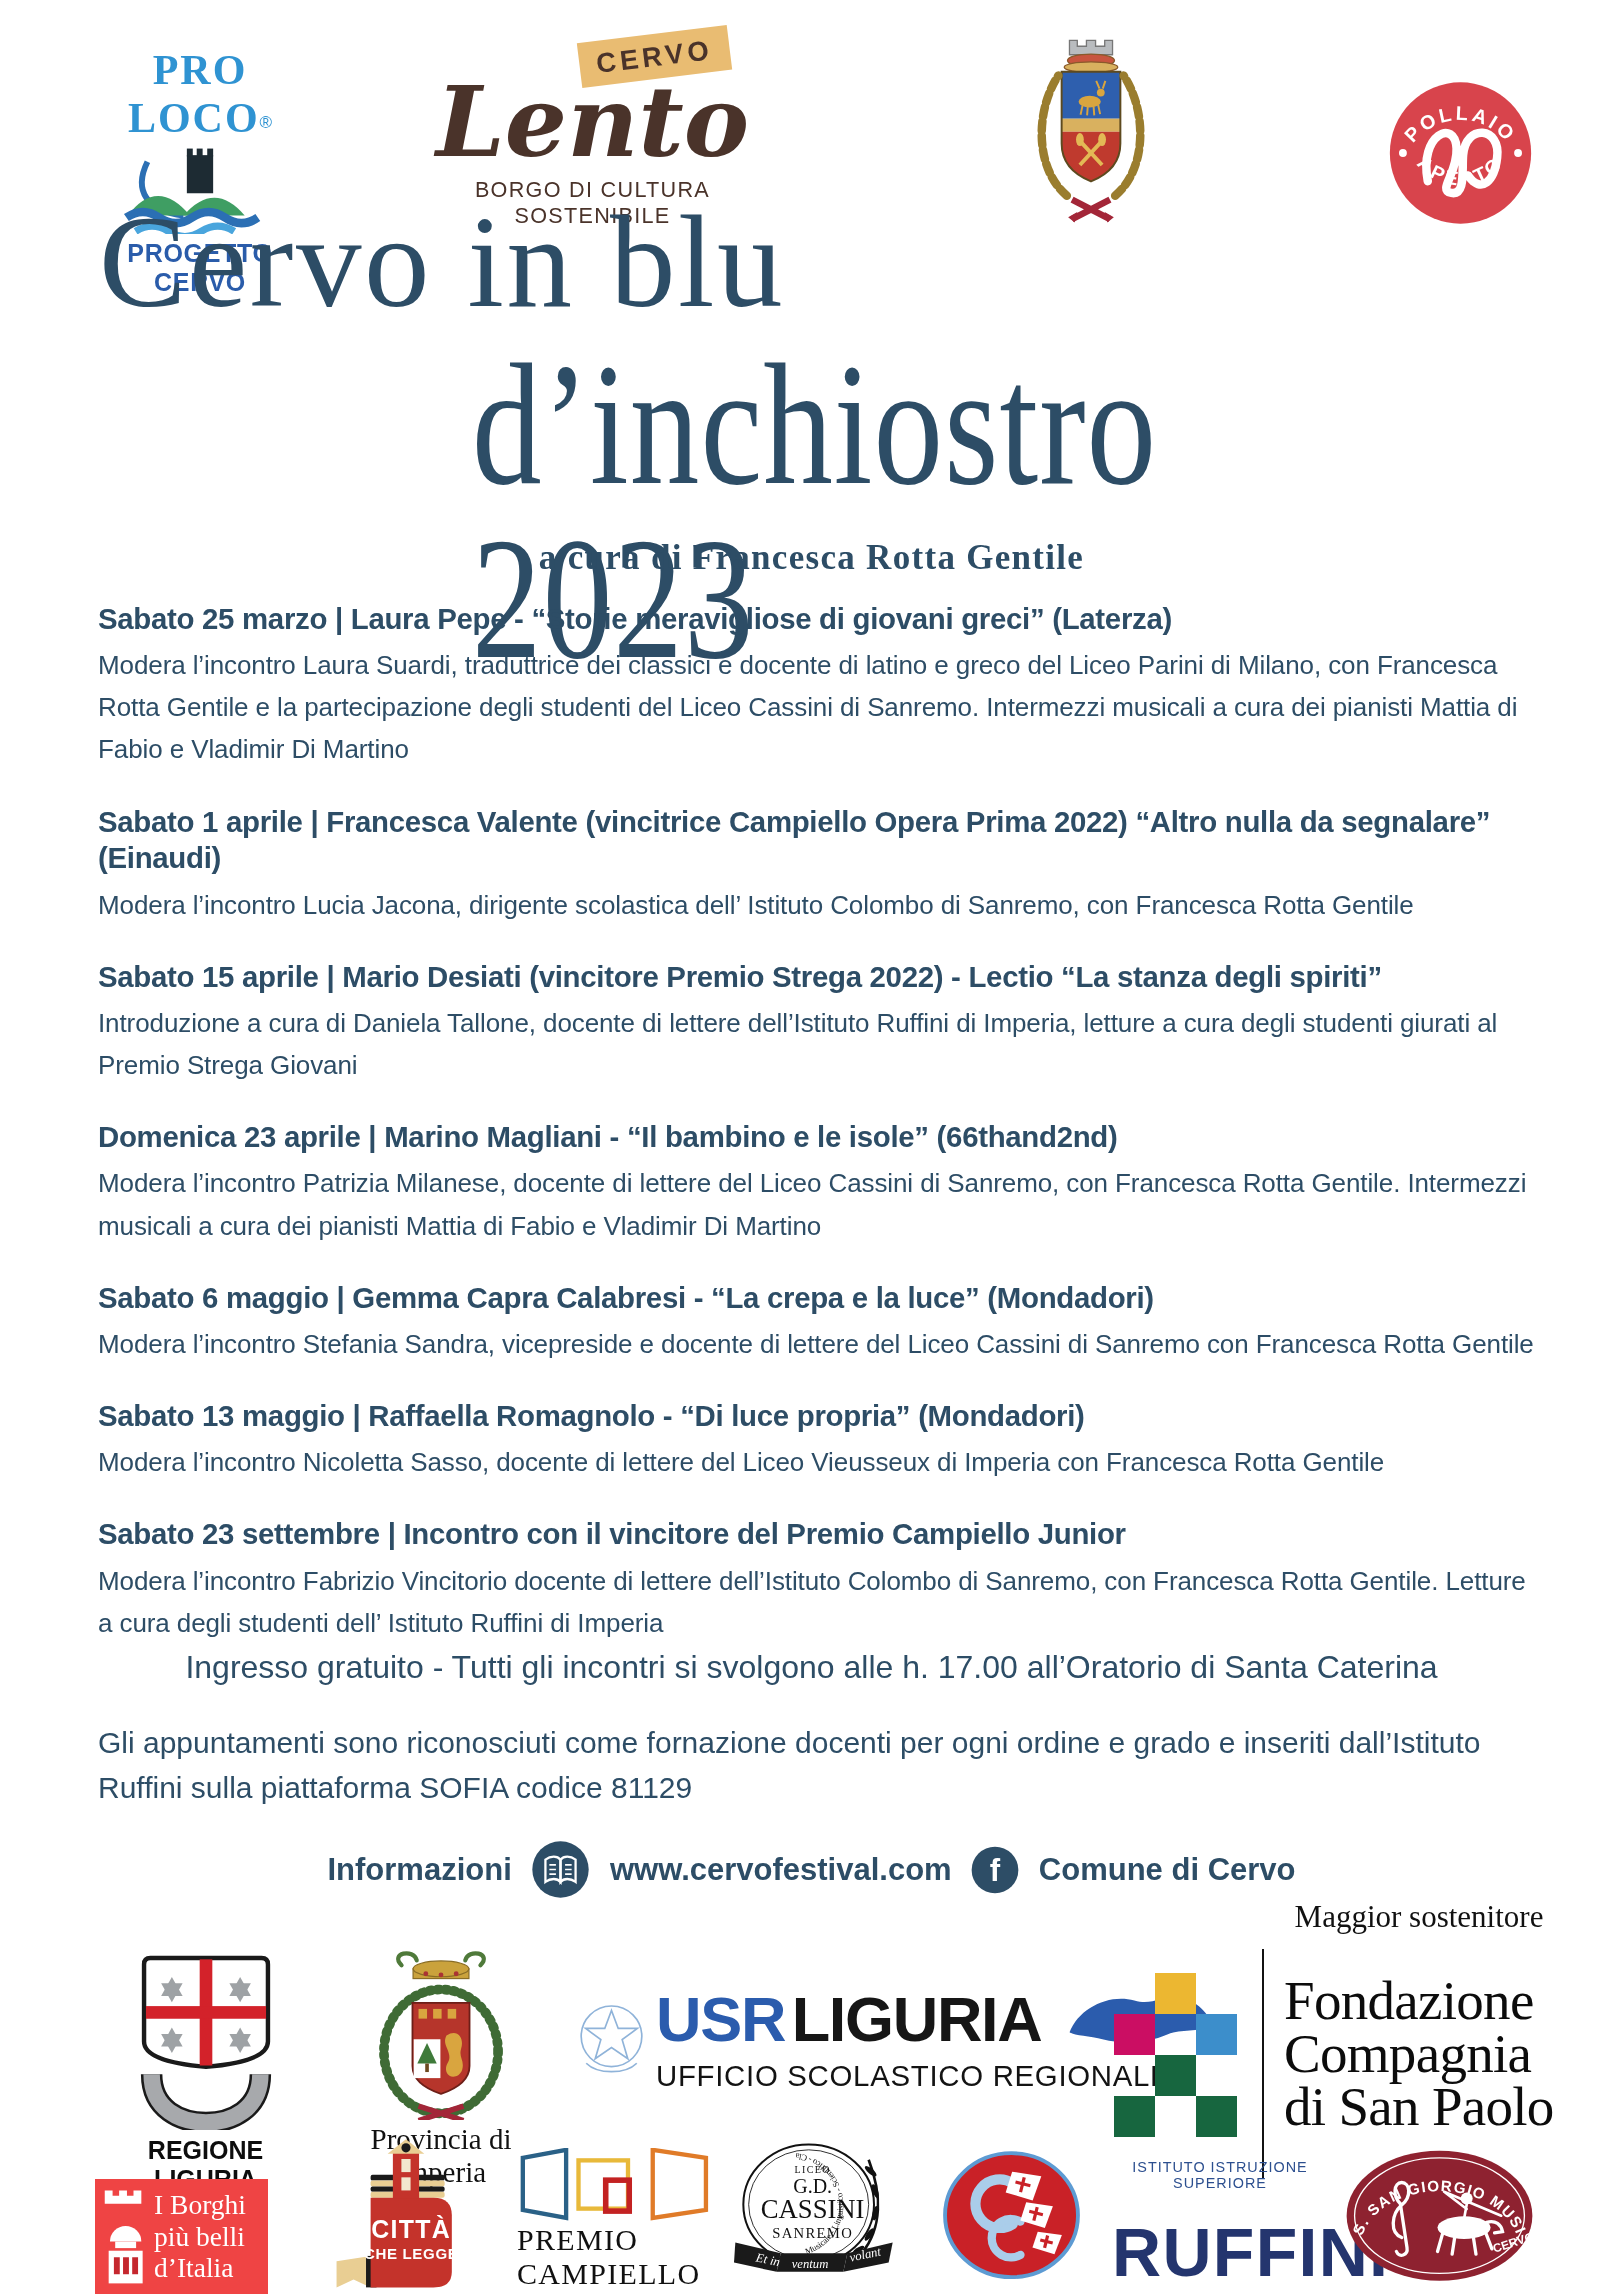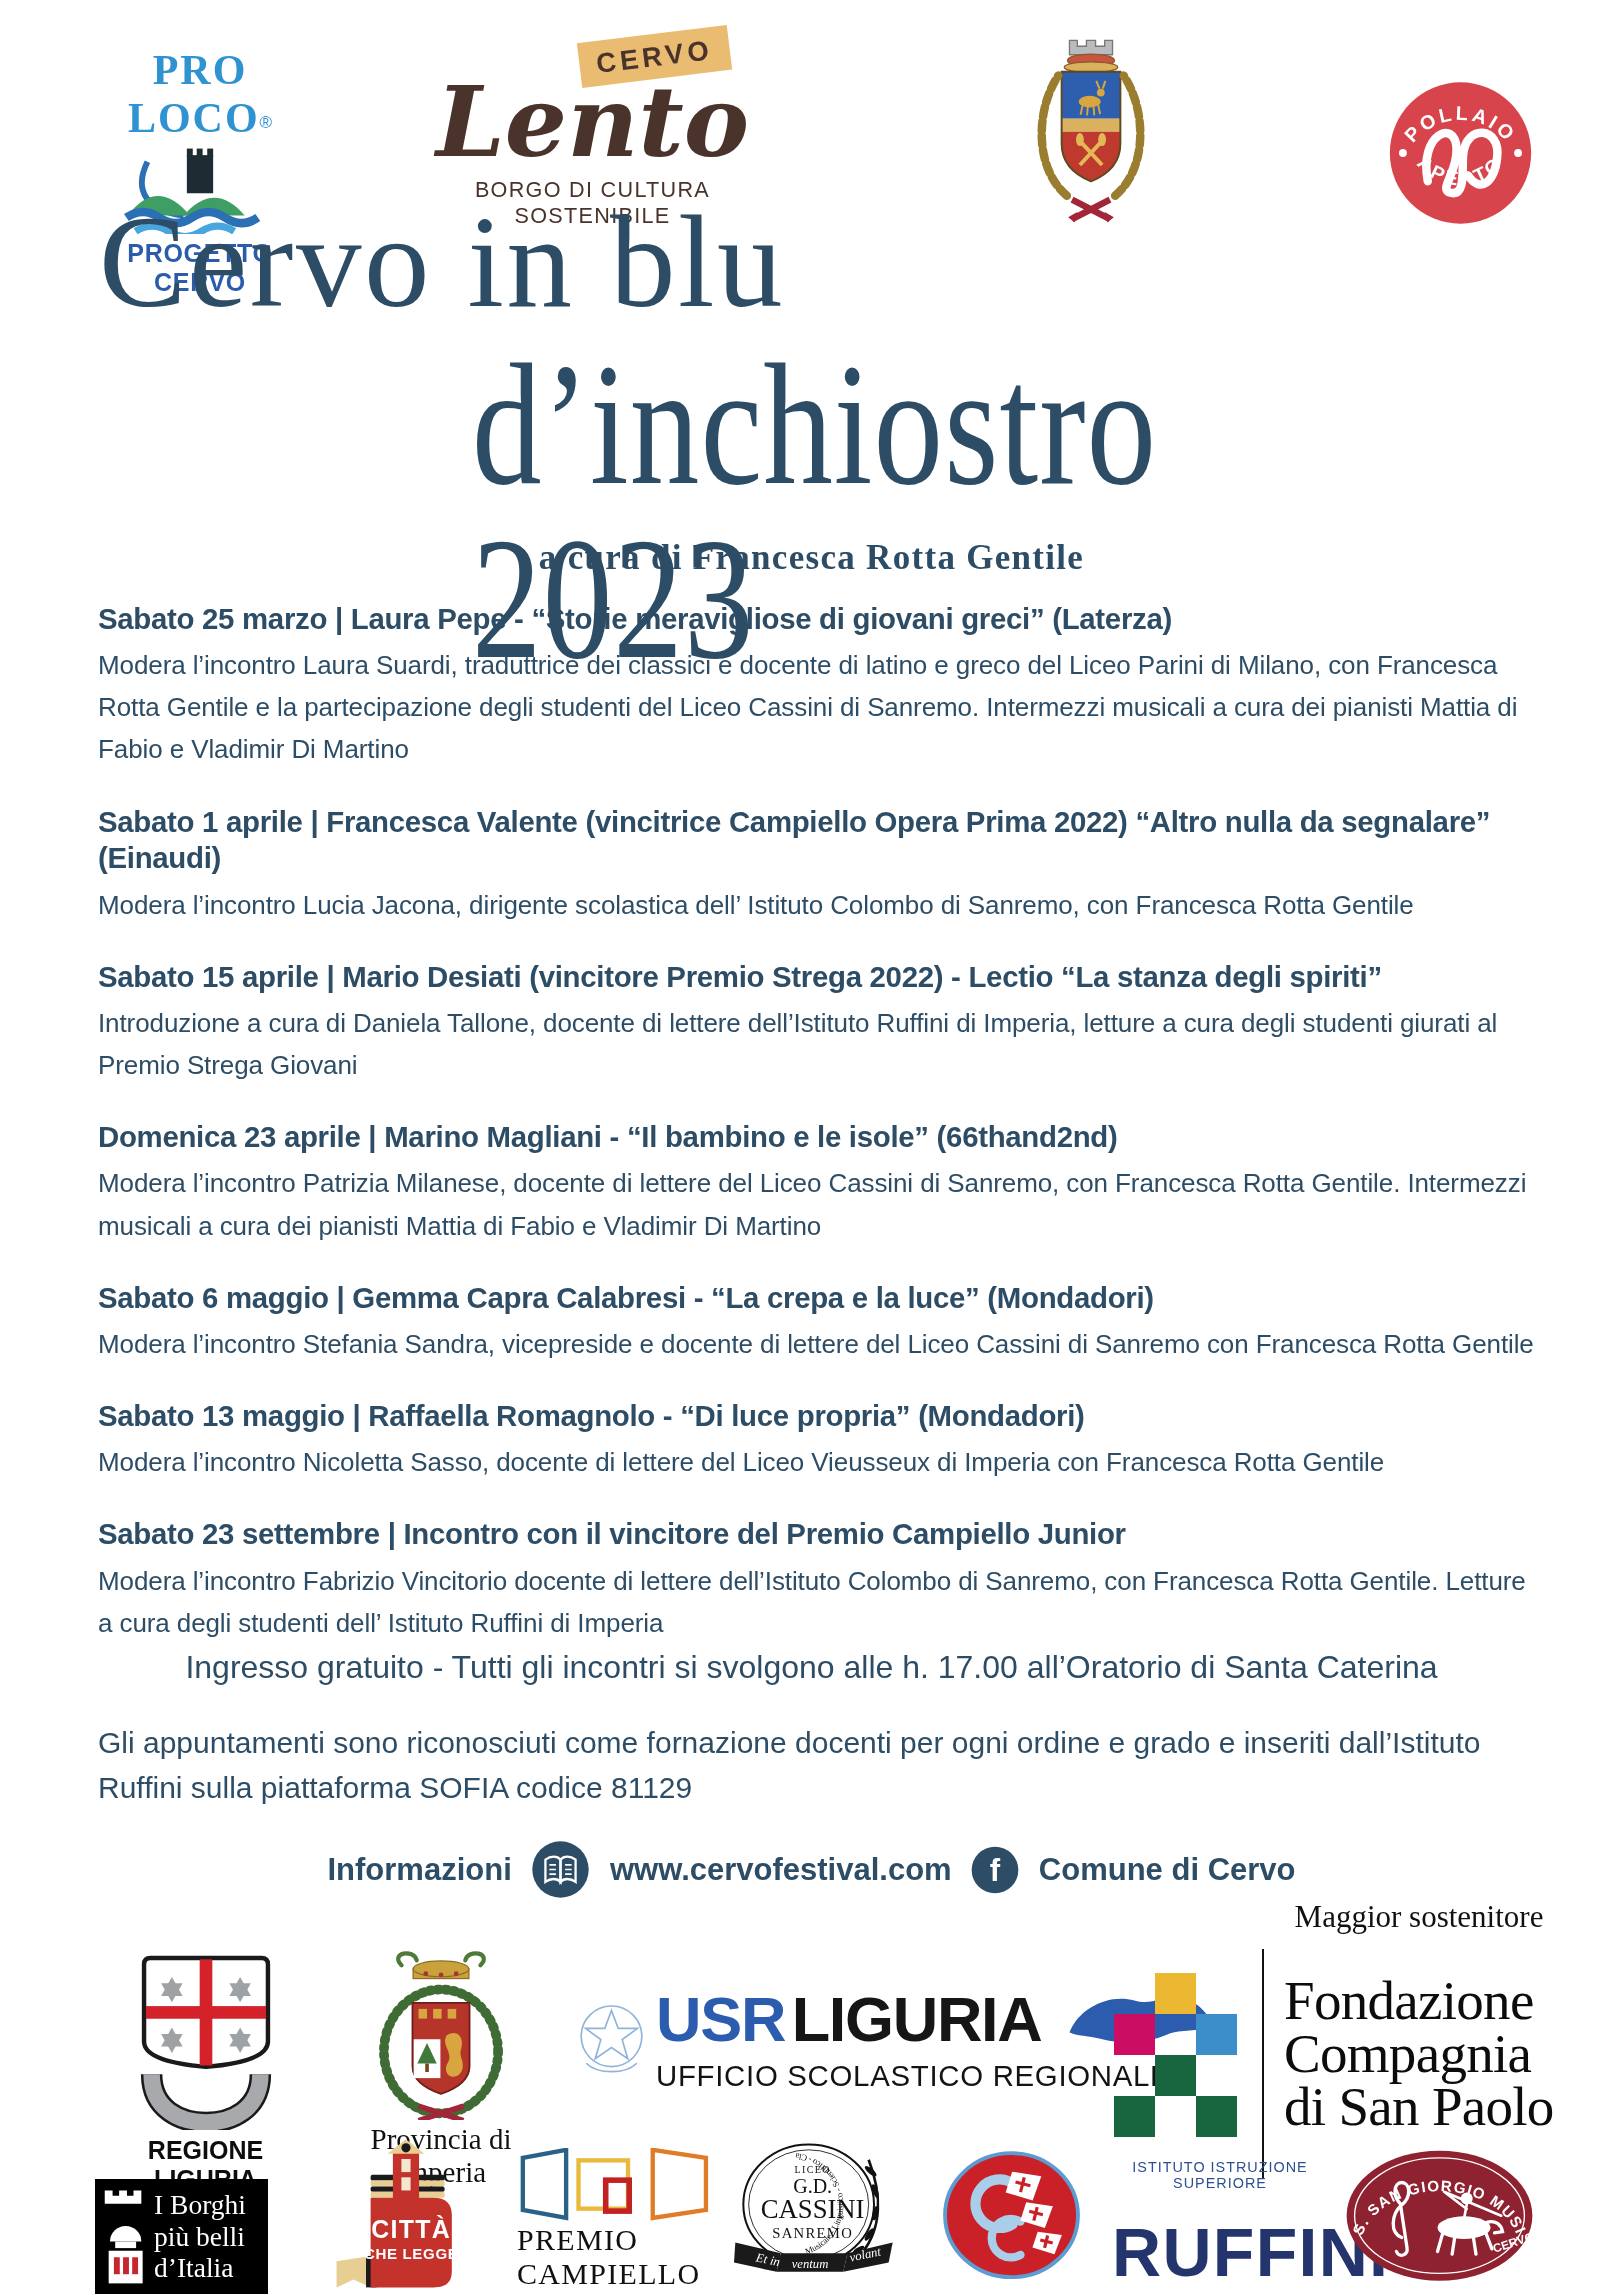--- a/index.html
+++ b/index.html
@@ -55,21 +55,21 @@
   .divider{position:absolute;left:1262px;top:1949px;width:2px;height:229px;background:#131313;}
   .maggior{position:absolute;left:1288px;top:1899px;width:262px;text-align:center;
            font-family:"Liberation Serif",serif;font-size:31px;color:#111;}
   .fsq{position:absolute;left:1114px;top:1973px;display:grid;grid-template-columns:repeat(3,41px);grid-auto-rows:41px;}
   .fsq div{width:41px;height:41px;}
   .c-y{background:#ecb731}.c-m{background:#cb0e63}.c-b{background:#3c8ecb}.c-g{background:#17663f}
   .ftext{position:absolute;left:1284px;top:1975px;font-family:"Liberation Serif",serif;
          font-size:55px;line-height:.96;color:#0c0c0c;letter-spacing:-0.7px;}
 
   
-  .borghi{position:absolute;left:95px;top:2179px;width:173px;height:115px;background:#000000;
+  .borghi{position:absolute;left:95px;top:2179px;width:173px;height:115px;background:#ef4444;
           display:flex;align-items:center;gap:6.5px;padding:0 6.5px;box-sizing:border-box;}
   .borghi .btxt{font-family:"Liberation Serif",serif;color:#fff;font-size:27.5px;line-height:1.15;}
   .citta{position:absolute;left:330px;top:2138px;}
   .campiello{position:absolute;left:517px;top:2148px;width:216px;}
   .campiello .t{font-family:"Liberation Serif",serif;font-size:30px;color:#111;letter-spacing:1.3px;line-height:1.12;}
   .campiello .sub{font-family:"Liberation Serif",serif;font-size:22px;color:#6b6b6b;margin-top:2.6px;}
   .cassini{position:absolute;left:734px;top:2141px;}
   .colombo{position:absolute;left:941px;top:2150px;}
   .ruffini{position:absolute;left:1112px;top:2159px;width:216px;text-align:center;color:#2c4f8f;}
   .ruffini .top{font-size:14.4px;letter-spacing:1px;}

